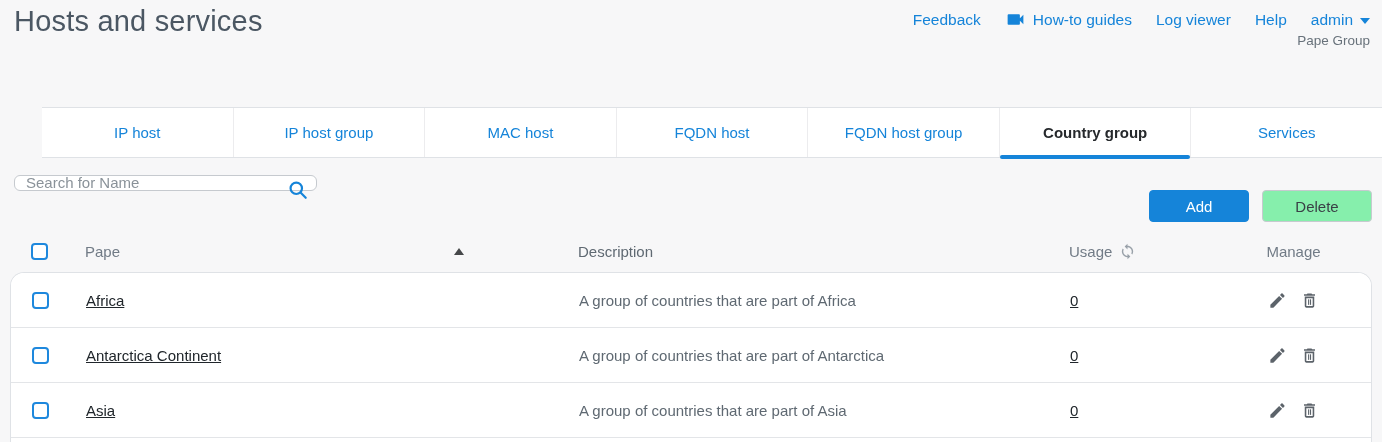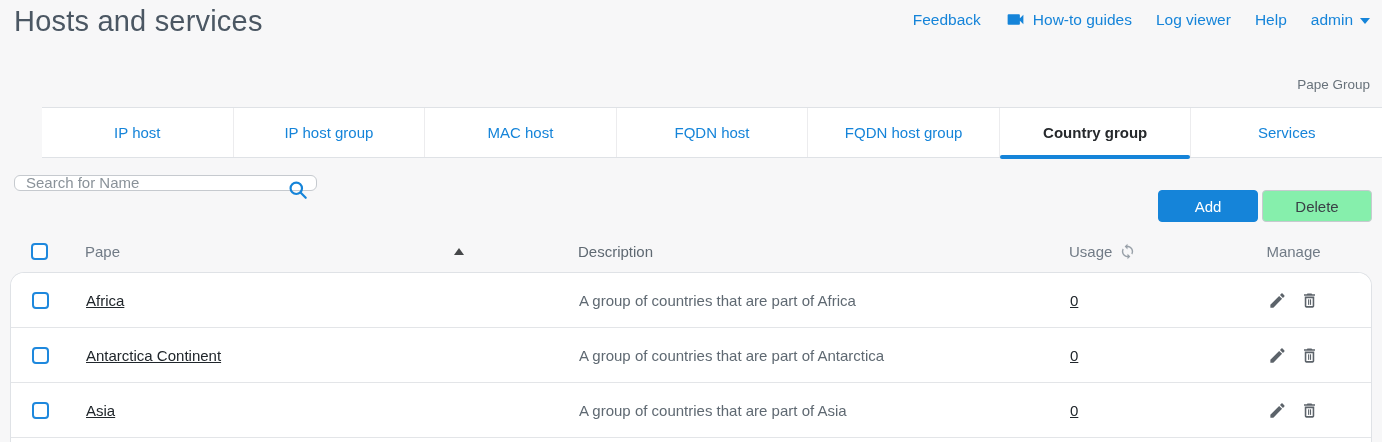--- a/index.html
+++ b/index.html
@@ -32,21 +32,21 @@
     font-size:15.5px;color:var(--accent);
   }
   .toplinks a{color:var(--accent);text-decoration:none;cursor:pointer;display:flex;align-items:center;gap:7px;}
   .caret{
     width:0;height:0;margin-top:2px;
     border-left:5px solid transparent;border-right:5px solid transparent;
     border-top:6px solid var(--accent);
   }
   .group-name{
     position:absolute;right:12px;top:33px;
-    font-size:13.5px;color:#68727b;margin-top:44px;
+    font-size:13.5px;color:#68727b;
   }
 
   
   .tabs{
     position:absolute;left:0;right:0;top:107px;height:51px;
     background:#fff;display:flex;
     border-top:1px solid var(--border);
     border-bottom:1px solid var(--border);
     margin-left:42px;
   }
@@ -69,21 +69,21 @@
   .search input{
     width:100%;height:100%;border:1px solid #c6cacf;border-radius:6px;
     padding:0 38px 0 11px;font-size:15px;font-family:inherit;color:#33383d;
     outline:none;background:#fff;
   }
   .search input::placeholder{color:#8a9299;}
   .search .mag{
     position:absolute;right:9px;top:6px;color:var(--accent);cursor:pointer;line-height:0;
   }
   .buttons{
-    position:absolute;right:10px;top:190px;display:flex;gap:4px;padding-left:44px;
+    position:absolute;right:10px;top:190px;display:flex;gap:13px;padding-left:44px;
   }
   .btn{
     height:32px;border-radius:4px;font-size:15px;font-family:inherit;cursor:pointer;
     display:flex;align-items:center;justify-content:center;
   }
   .btn.add{width:100px;background:var(--accent);color:#fff;border:1px solid var(--accent);}
   .btn.del{width:110px;background:#86efac;color:#3a4046;border:1px solid #c6cacf;}
 
   
   .thead{

